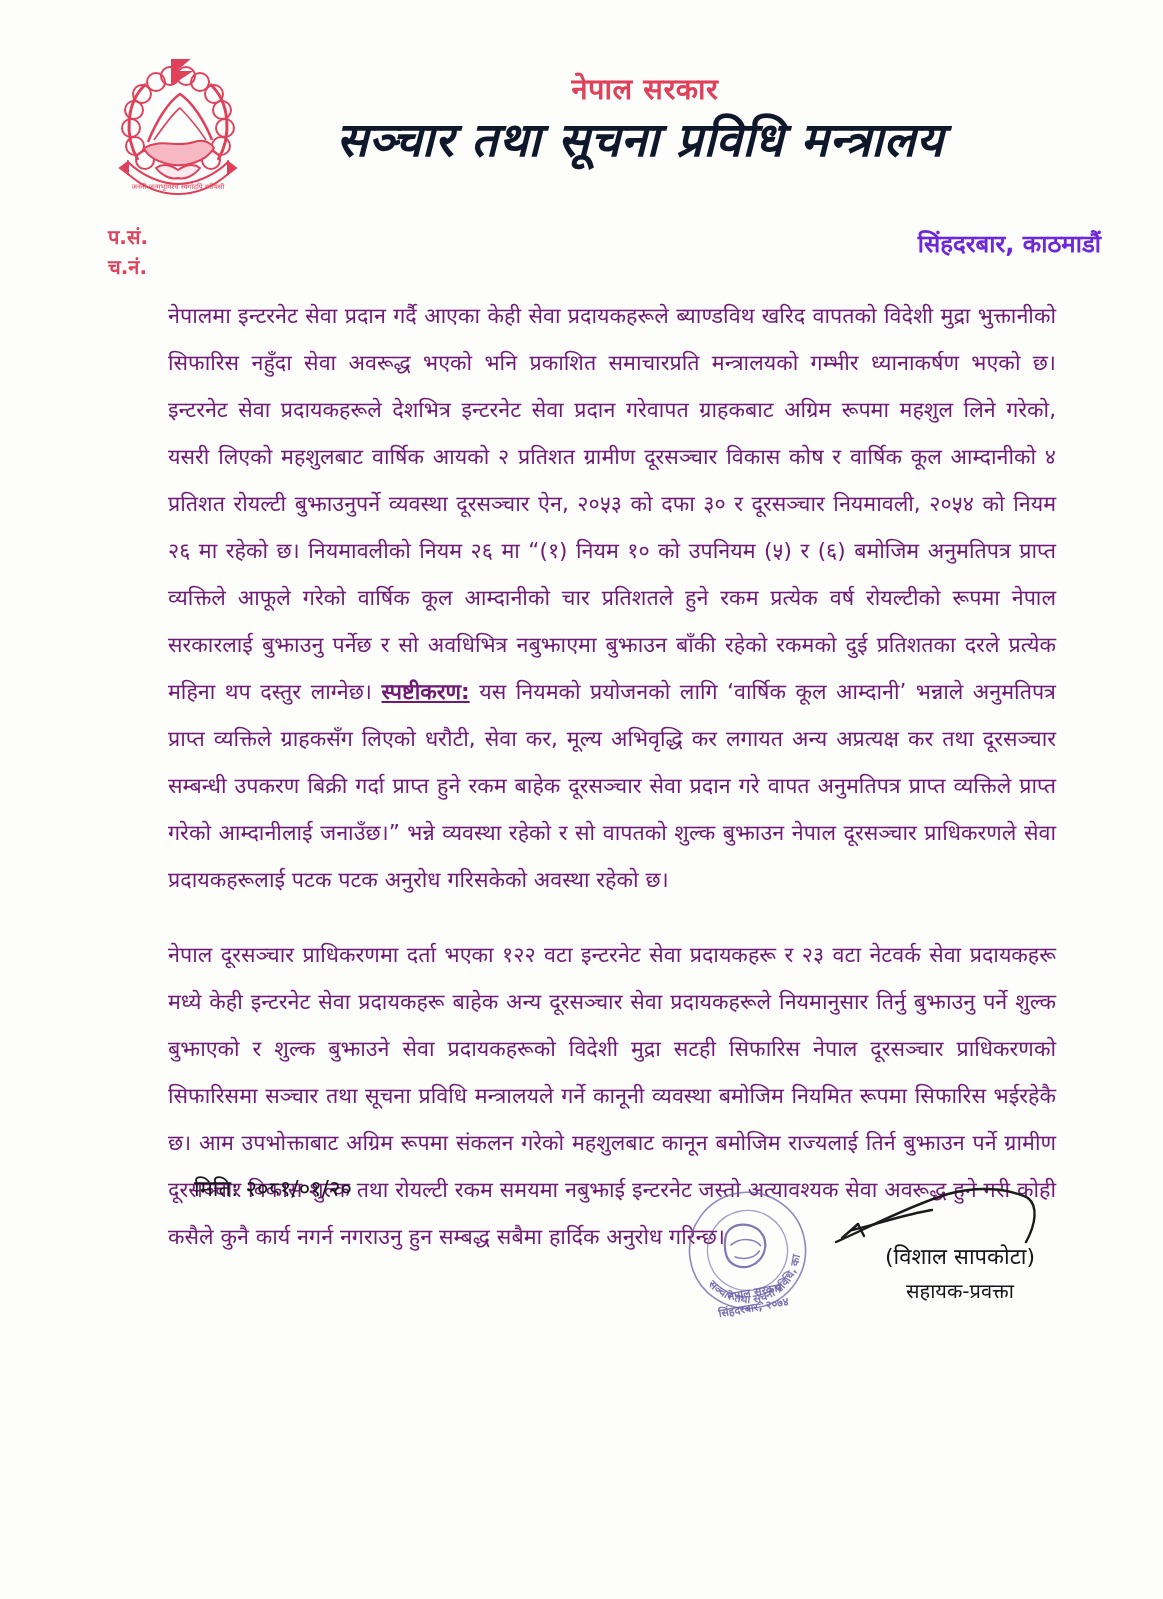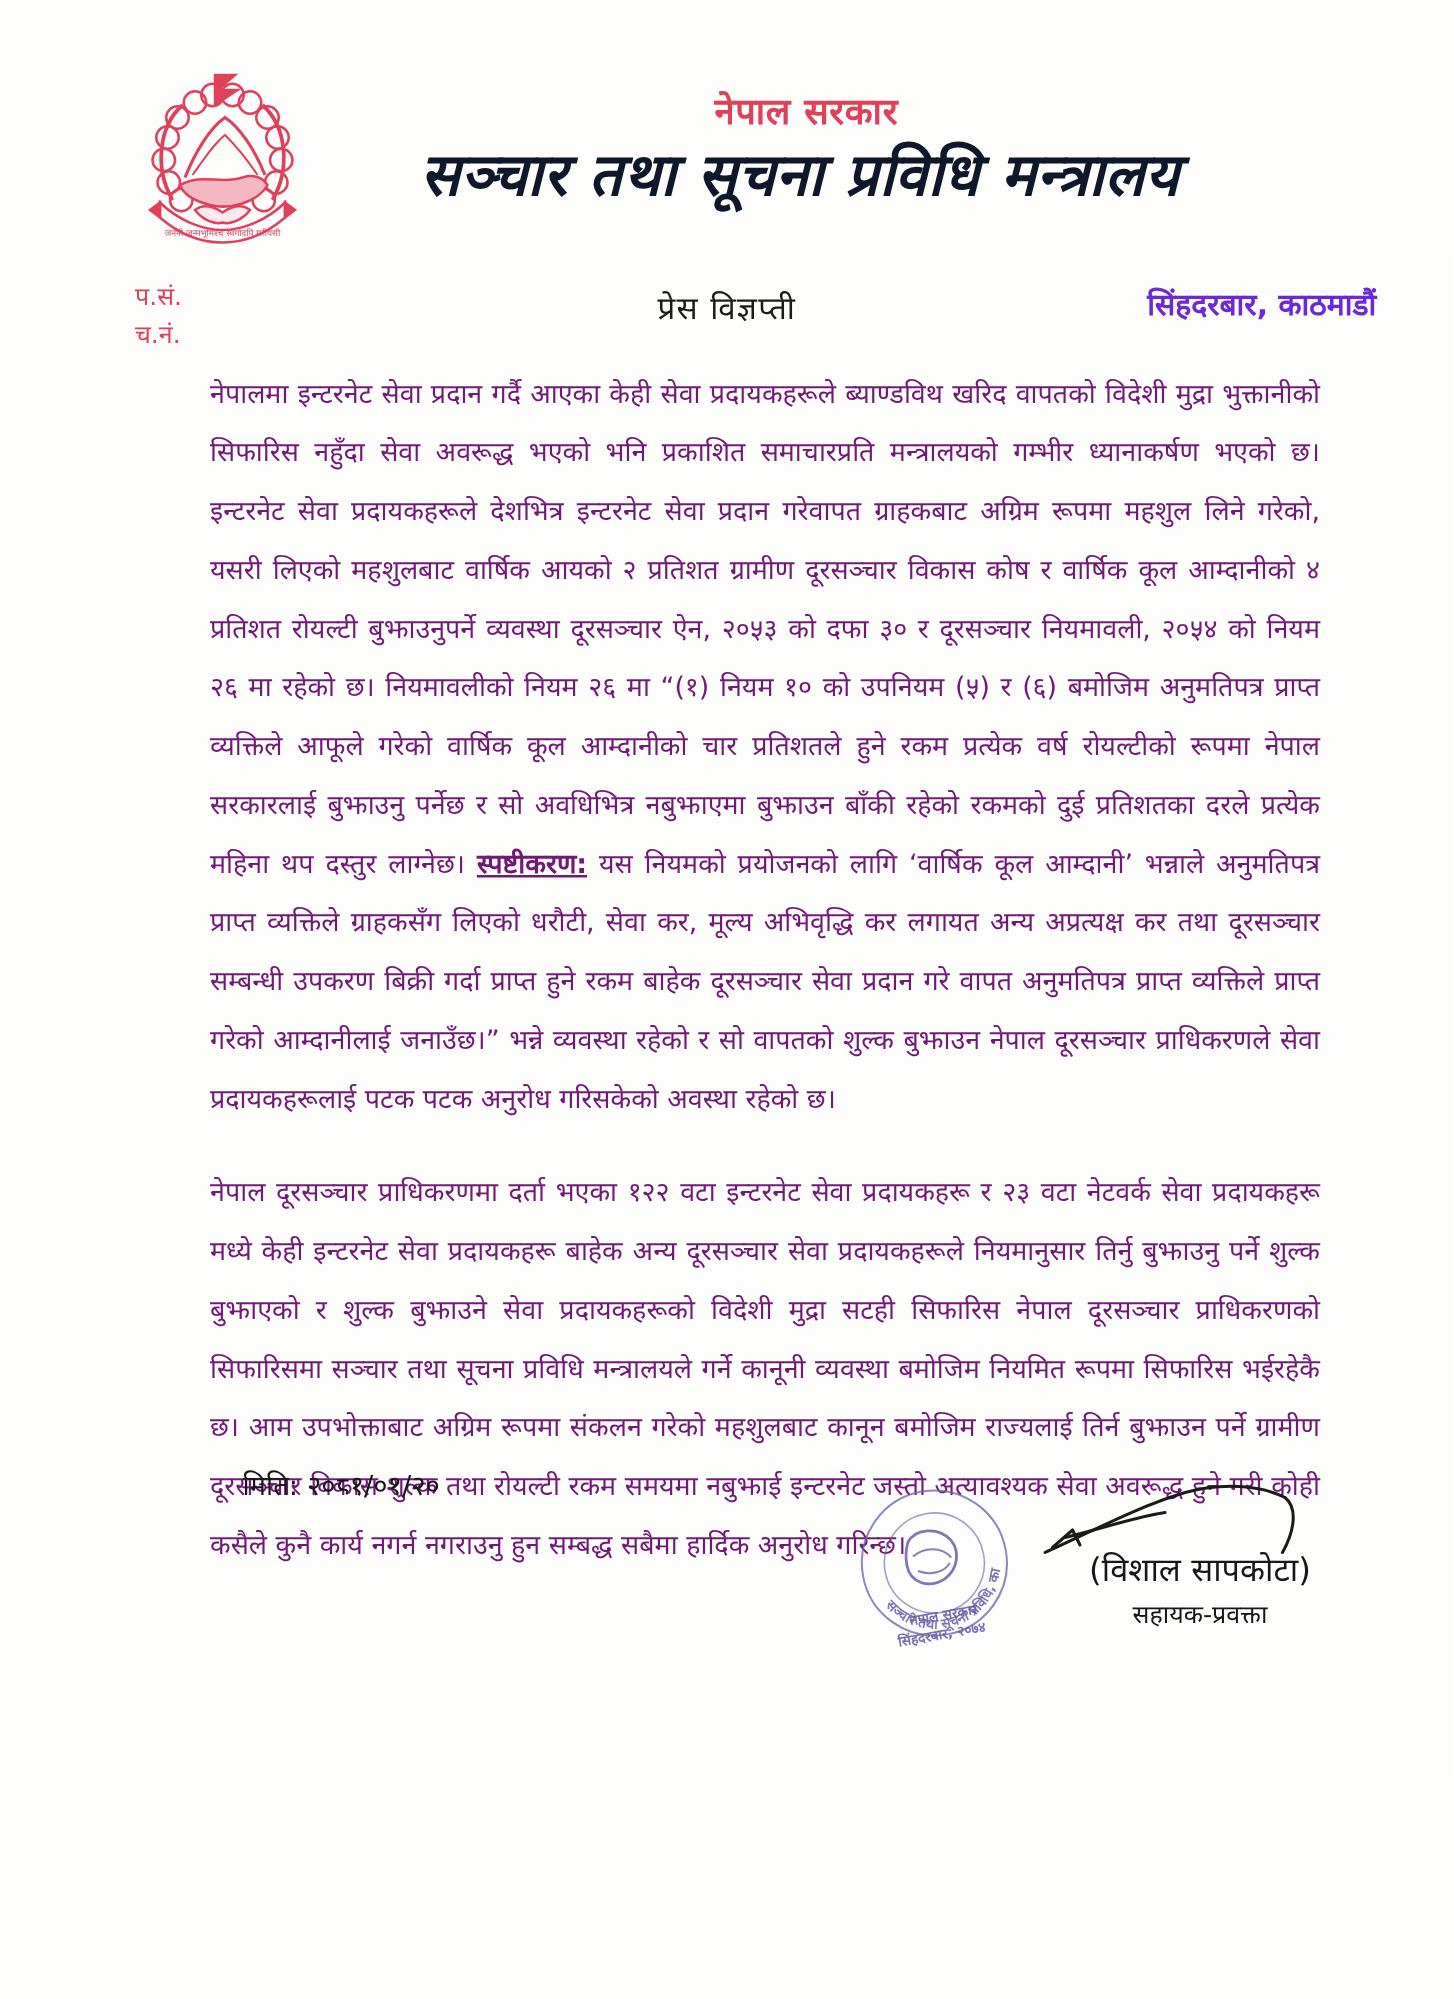--- a/index.html
+++ b/index.html
@@ -65,21 +65,21 @@
     font-family: "DejaVu Sans", "Liberation Sans", sans-serif;
   }
 
   
   .refblock {
     position: absolute;
     left: 108px;
     top: 222px;
     color: #e0415a;
     font-size: 20px;
-    font-weight: normal;
+    font-weight: bold;
     line-height: 30px;
   }
   .press-title {
     position: absolute;
     left: 0;
     top: 228px;
     width: 1163px;
     text-align: center;
     font-size: 25px;
     color: #1b1b1b;
@@ -122,21 +122,21 @@
   }
 
   .sign-block {
     position: absolute;
     left: 835px;
     top: 1240px;
     width: 250px;
     text-align: center;
     color: #16161a;
   }
-  .sign-name { font-size: 26px; line-height: 34px; white-space: nowrap; }
+  .sign-name { font-size: 22px; line-height: 34px; white-space: nowrap; }
   .sign-title { font-size: 20px; line-height: 34px; }
 
   .signature-stroke {
     position: absolute;
     left: 828px;
     top: 1180px;
     width: 240px;
     height: 80px;
     pointer-events: none;
   }
@@ -206,21 +206,20 @@
     <div class="gov-line">नेपाल सरकार</div>
 
     <div class="ministry-line">सञ्चार तथा सूचना प्रविधि मन्त्रालय</div>
   </div>
 
   <div class="refblock">
     <div>प.सं.</div>
     <div>च.नं.</div>
   </div>
 
-  <div class="press-title">प्रेस विज्ञप्ती</div>
 
   <div class="place">सिंहदरबार, काठमाडौं</div>
 
   <div class="body-text">
     <p><span>नेपालमा इन्टरनेट सेवा प्रदान गर्दै आएका केही सेवा प्रदायकहरूले ब्याण्डविथ खरिद वापतको विदेशी मुद्रा भुक्तानीको सिफारिस नहुँदा सेवा अवरूद्ध भएको भनि प्रकाशित समाचारप्रति मन्त्रालयको गम्भीर ध्यानाकर्षण भएको छ। इन्टरनेट सेवा प्रदायकहरूले देशभित्र इन्टरनेट सेवा प्रदान गरेवापत ग्राहकबाट अग्रिम रूपमा महशुल लिने गरेको, यसरी लिएको महशुलबाट वार्षिक आयको २ प्रतिशत ग्रामीण दूरसञ्चार विकास कोष र वार्षिक कूल आम्दानीको ४ प्रतिशत रोयल्टी बुझाउनुपर्ने व्यवस्था दूरसञ्चार ऐन, २०५३ को दफा ३० र दूरसञ्चार नियमावली, २०५४ को नियम २६ मा रहेको छ। नियमावलीको नियम २६ मा “(१) नियम १० को उपनियम (५) र (६) बमोजिम अनुमतिपत्र प्राप्त व्यक्तिले आफूले गरेको वार्षिक कूल आम्दानीको चार प्रतिशतले हुने रकम प्रत्येक वर्ष रोयल्टीको रूपमा नेपाल सरकारलाई बुझाउनु पर्नेछ र सो अवधिभित्र नबुझाएमा बुझाउन बाँकी रहेको रकमको दुई प्रतिशतका दरले प्रत्येक महिना थप दस्तुर लाग्नेछ। </span><span class="underline-term">स्पष्टीकरण:</span><span> यस नियमको प्रयोजनको लागि ‘वार्षिक कूल आम्दानी’ भन्नाले अनुमतिपत्र प्राप्त व्यक्तिले ग्राहकसँग लिएको धरौटी, सेवा कर, मूल्य अभिवृद्धि कर लगायत अन्य अप्रत्यक्ष कर तथा दूरसञ्चार सम्बन्धी उपकरण बिक्री गर्दा प्राप्त हुने रकम बाहेक दूरसञ्चार सेवा प्रदान गरे वापत अनुमतिपत्र प्राप्त व्यक्तिले प्राप्त गरेको आम्दानीलाई जनाउँछ।” भन्ने व्यवस्था रहेको र सो वापतको शुल्क बुझाउन नेपाल दूरसञ्चार प्राधिकरणले सेवा प्रदायकहरूलाई पटक पटक अनुरोध गरिसकेको अवस्था रहेको छ।</span></p>
 
     <p>नेपाल दूरसञ्चार प्राधिकरणमा दर्ता भएका १२२ वटा इन्टरनेट सेवा प्रदायकहरू र २३ वटा नेटवर्क सेवा प्रदायकहरू मध्ये केही इन्टरनेट सेवा प्रदायकहरू बाहेक अन्य दूरसञ्चार सेवा प्रदायकहरूले नियमानुसार तिर्नु बुझाउनु पर्ने शुल्क बुझाएको र शुल्क बुझाउने सेवा प्रदायकहरूको विदेशी मुद्रा सटही सिफारिस नेपाल दूरसञ्चार प्राधिकरणको सिफारिसमा सञ्चार तथा सूचना प्रविधि मन्त्रालयले गर्ने कानूनी व्यवस्था बमोजिम नियमित रूपमा सिफारिस भईरहेकै छ। आम उपभोक्ताबाट अग्रिम रूपमा संकलन गरेको महशुलबाट कानून बमोजिम राज्यलाई तिर्न बुझाउन पर्ने ग्रामीण दूरसञ्चार विकास शुल्क तथा रोयल्टी रकम समयमा नबुझाई इन्टरनेट जस्तो अत्यावश्यक सेवा अवरूद्ध हुने गरी कोही कसैले कुनै कार्य नगर्न नगराउनु हुन सम्बद्ध सबैमा हार्दिक अनुरोध गरिन्छ।</p>
   </div>
 
   <div class="date-line">

